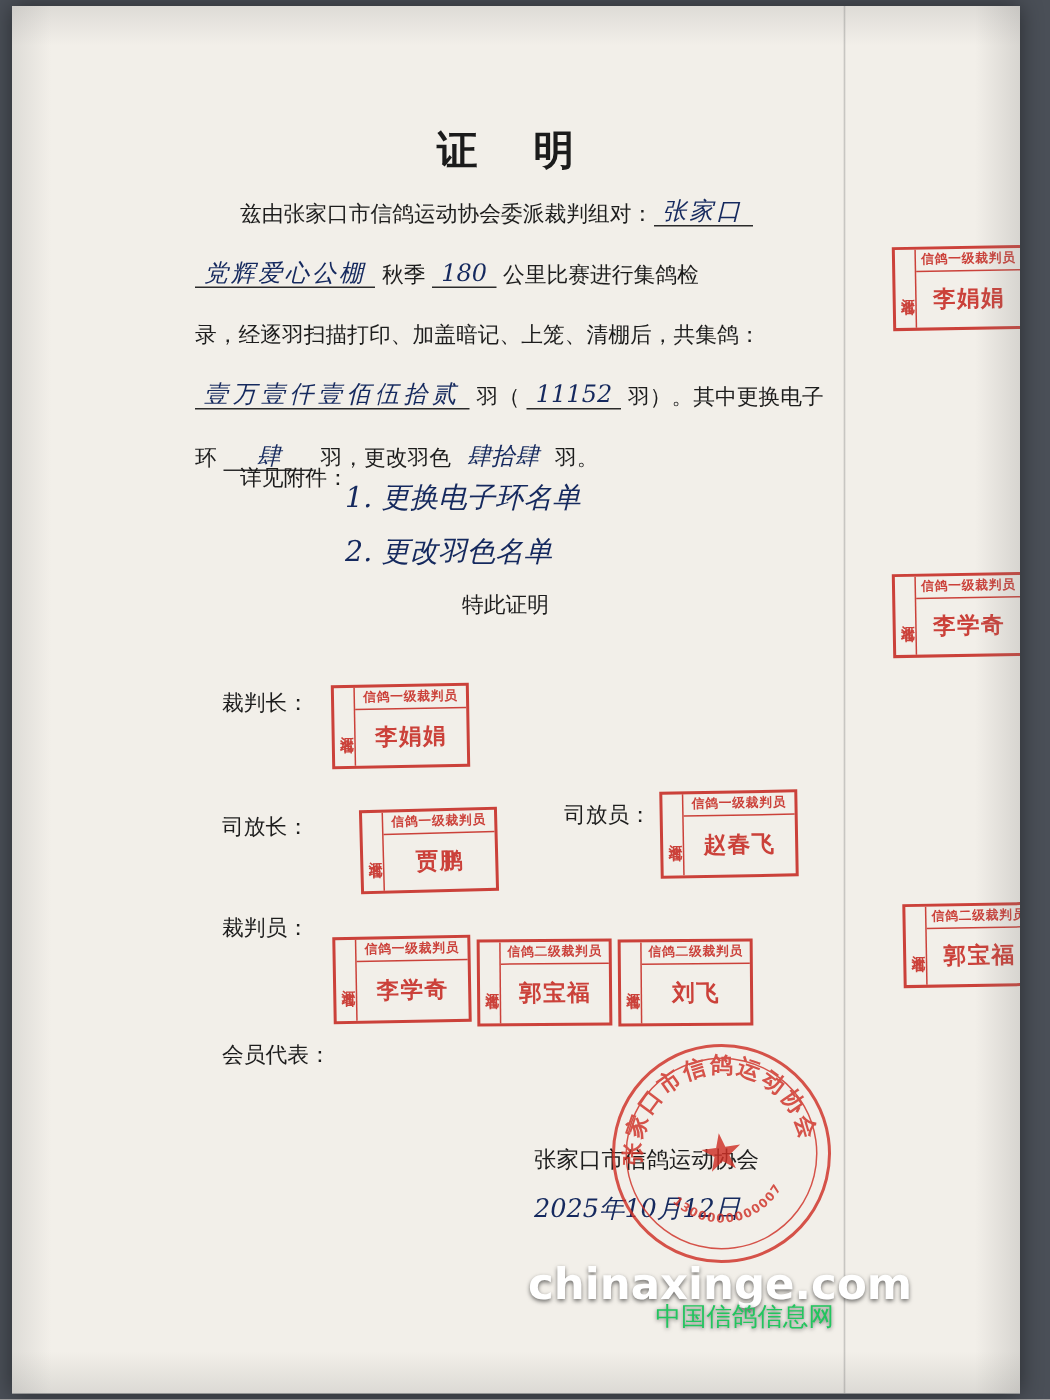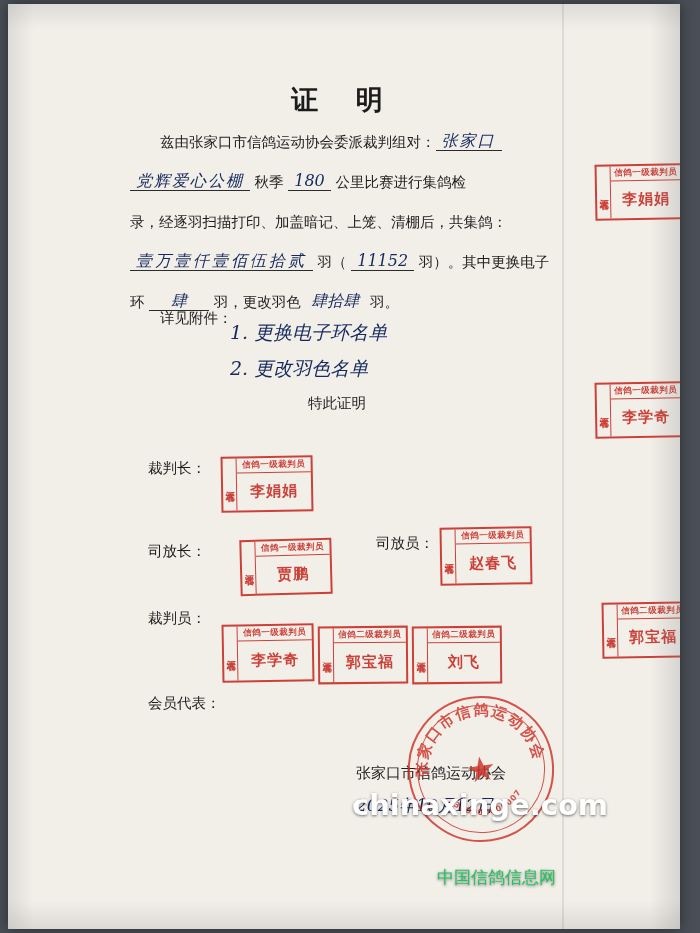--- a/index.html
+++ b/index.html
@@ -122,21 +122,21 @@
     position:absolute;left:0;top:0;width:100%;height:100%;
   }
   .round-seal .arc text{
     font-family:"DejaVu Sans","Liberation Sans",sans-serif;
     font-size:15px;font-weight:bold;fill:#cf3026;letter-spacing:2px;
   }
   .round-seal .arc .small{font-size:8px;letter-spacing:1px;}
 
   
   .wm{
-    position:absolute;left:352px;top:788px;z-index:9;
+    position:absolute;left:352px;top:839px;z-index:9;
     font-family:"DejaVu Sans","Liberation Sans",sans-serif;
     color:#ffffff;font-size:29px;font-weight:bold;
     text-shadow:0 1px 3px rgba(0,0,0,.55);
   }
   .wm2{
     position:absolute;left:437px;top:866px;z-index:9;
     font-family:"DejaVu Sans","Liberation Sans",sans-serif;
     color:#22c55e;font-size:17px;
     text-shadow:0 1px 3px rgba(0,0,0,.55);
   }

